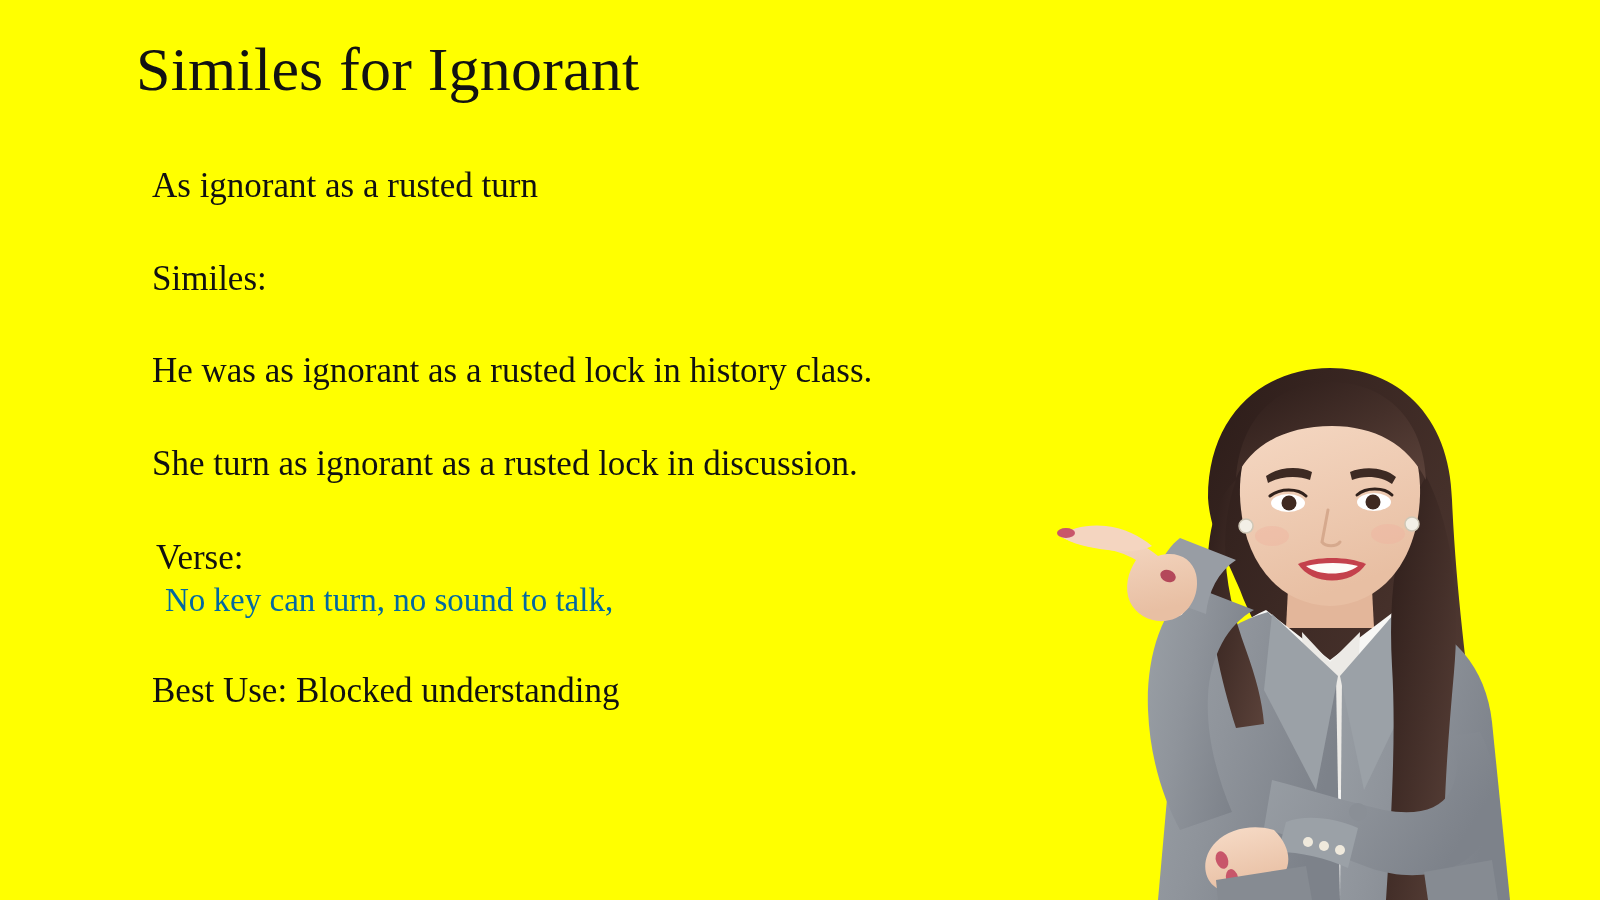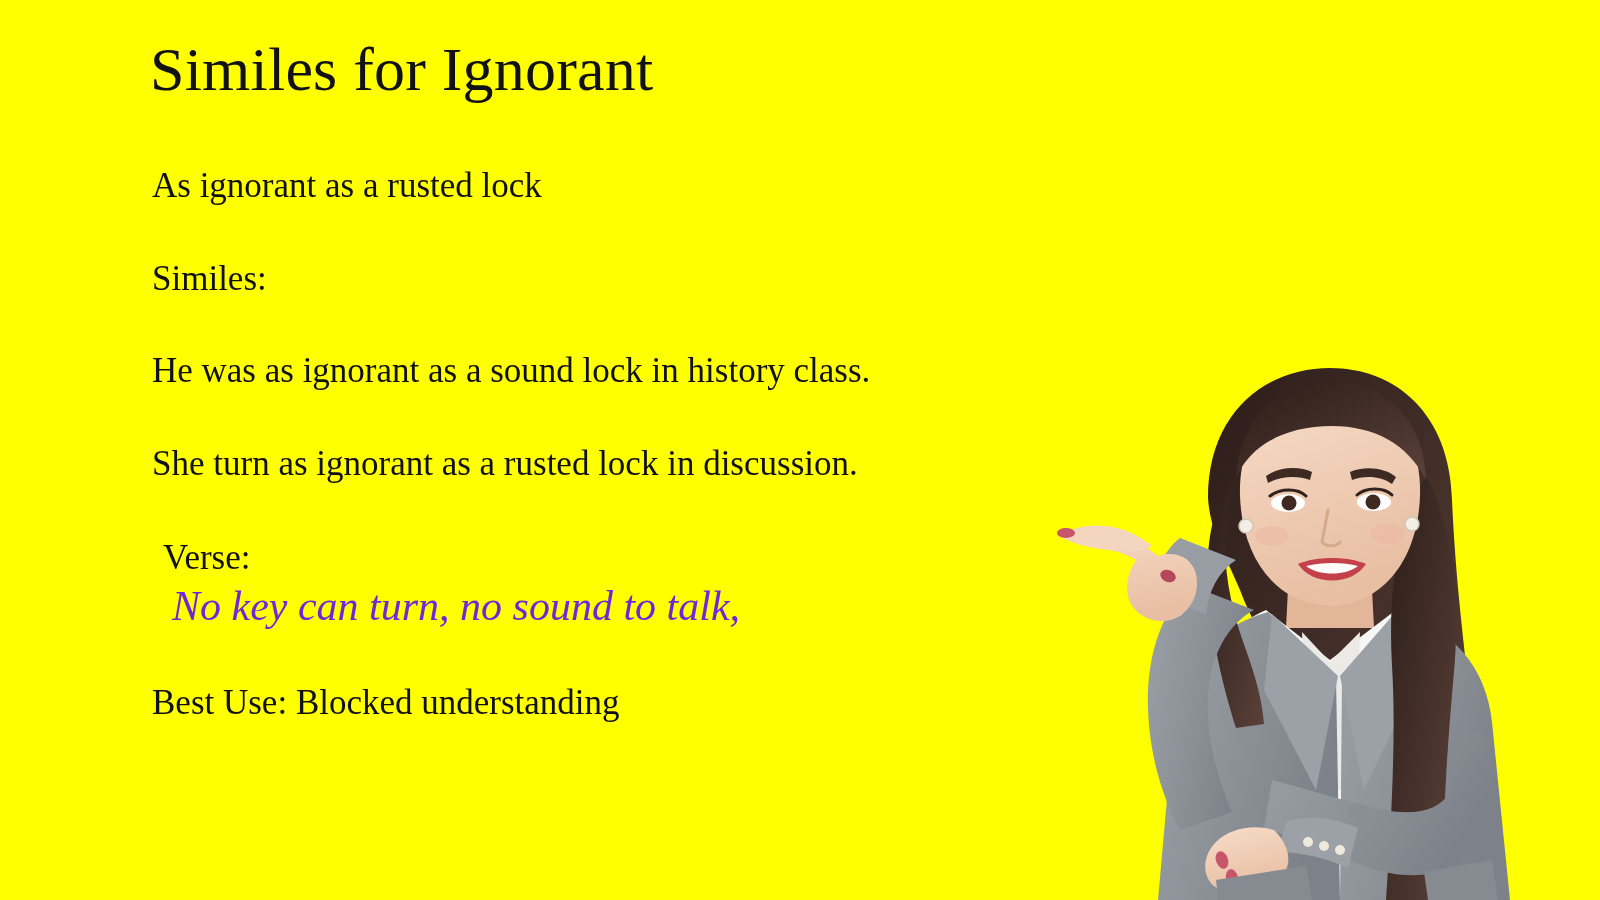--- a/index.html
+++ b/index.html
@@ -24,21 +24,21 @@
   .content {
     position: absolute;
     left: 0;
     top: 0;
     width: 1100px;
     height: 900px;
   }
 
   .slide-title {
     position: absolute;
-    left: 150px;
+    left: 136px;
     top: 36px;
     font-size: 62px;
     line-height: 1.08;
     font-weight: 400;
     color: #121212;
     letter-spacing: 0.2px;
     white-space: nowrap;
   }
 
   .body-block {
@@ -51,37 +51,36 @@
   .para {
     font-size: 35px;
     line-height: 1.16;
     color: #111111;
     margin: 0 0 52px 0;
     white-space: nowrap;
   }
   .para:last-child { margin-bottom: 0; }
 
   .verse-block {
-    margin: 0 0 50px 11px;
+    margin: 0 0 50px 4px;
   }
   .verse-label {
     font-size: 35px;
     line-height: 1.25;
     color: #111111;
     margin: 0;
     white-space: nowrap;
   }
   .verse-line {
-    font-size: 42px;
+    font-size: 33px;
     line-height: 1.25;
-    color: #6d28d9;
+    color: #0369a1;
     margin: 0;
     padding-left: 9px;
     white-space: nowrap;
-    font-style: italic;
   }
 
   
   .presenter {
     position: absolute;
     left: 1040px;
     top: 360px;
     width: 560px;
     height: 540px;
   }
@@ -91,26 +90,26 @@
 <body>
 
 <div class="slide">
 
   <div class="content">
 
     <div class="slide-title">Similes for Ignorant</div>
 
     <div class="body-block">
 
-      <p class="para">As ignorant as a rusted lock</p>
+      <p class="para">As ignorant as a rusted turn</p>
 
 
       <p class="para">Similes:</p>
 
-      <p class="para">He was as ignorant as a sound lock in history class.</p>
+      <p class="para">He was as ignorant as a rusted lock in history class.</p>
 
       <p class="para">She turn as ignorant as a rusted lock in discussion.</p>
 
       <div class="verse-block">
         <p class="verse-label">Verse:</p>
         <p class="verse-line">No key can turn, no sound to talk,</p>
       </div>
 
       <p class="para">Best Use: Blocked understanding</p>
 

